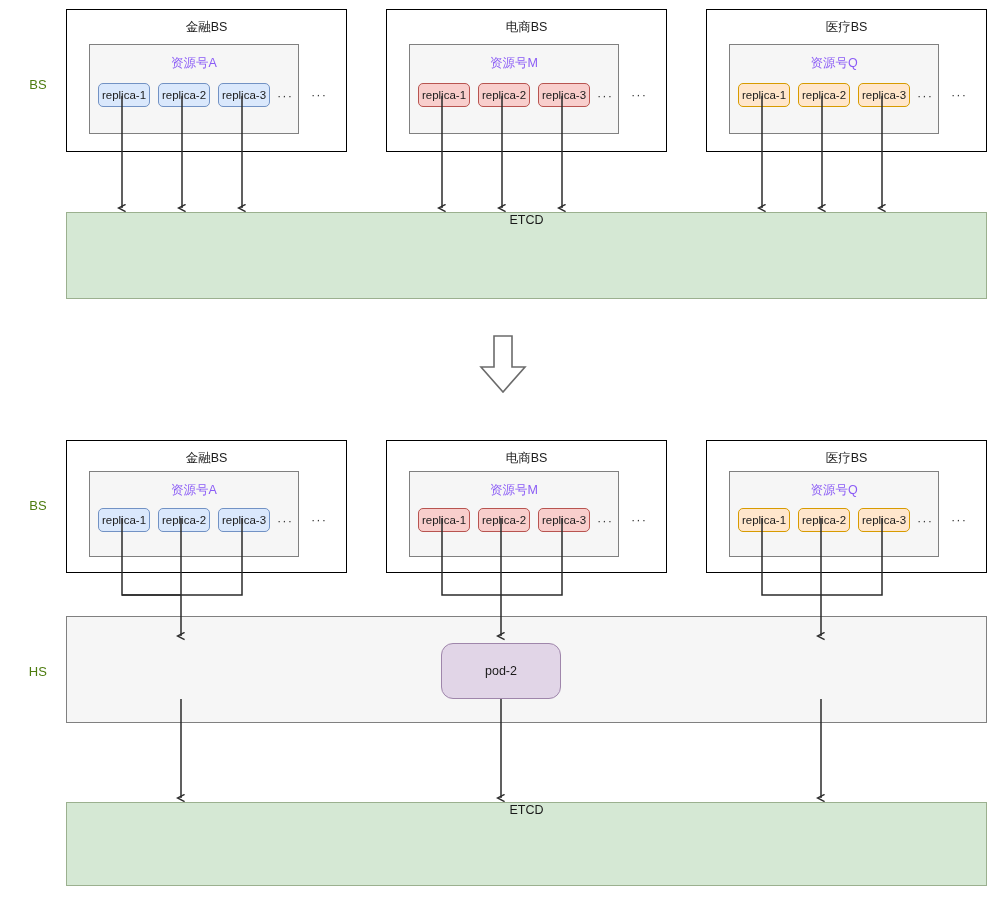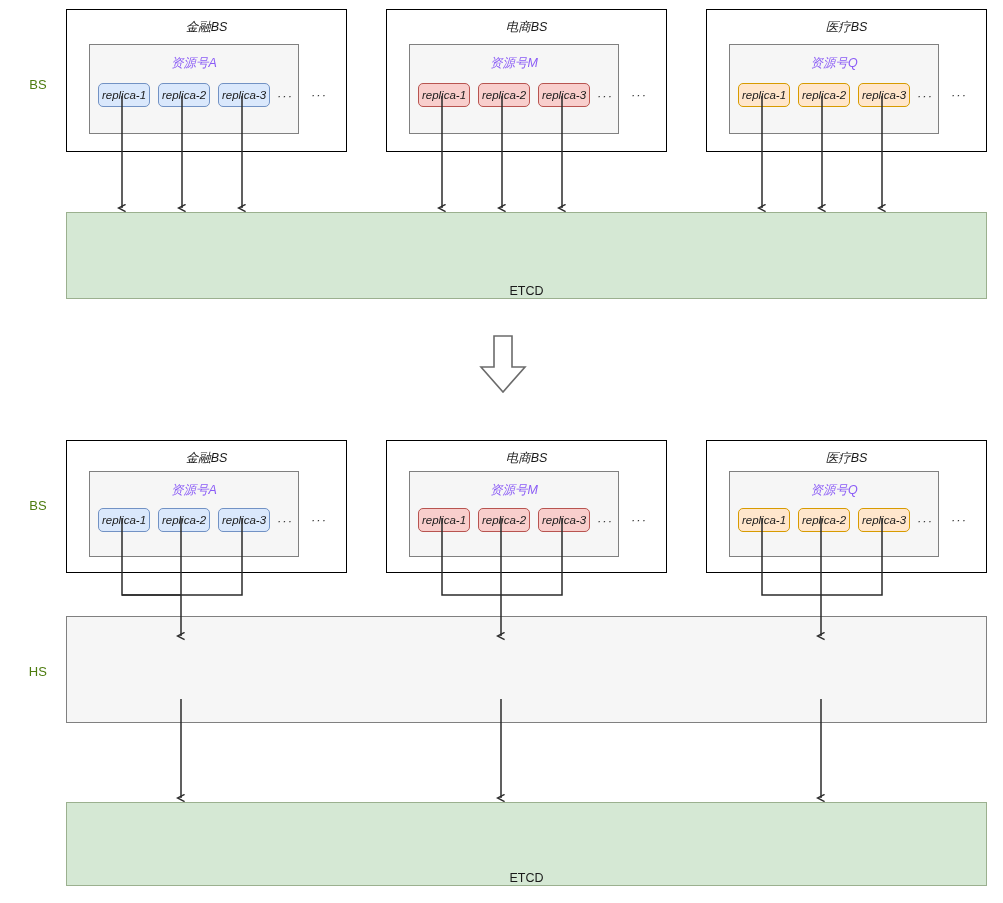--- a/index.html
+++ b/index.html
@@ -21,21 +21,20 @@
     font-size:13px;
     color:#4d7c0f;
     display:flex;align-items:center;justify-content:center;
     letter-spacing:.2px;
   }
 
   
   .bs-box{
     border:1.6px solid #000000;
     background:#ffffff;
-    font-style:italic;
   }
   .bs-title{
     position:absolute;
     left:0;right:0;top:9px;
     text-align:center;
     font-size:12.5px;
     color:#1a1a1a;
   }
 
   
@@ -71,21 +70,21 @@
     color:#3a3a3a;
     letter-spacing:1px;
     display:flex;align-items:center;justify-content:center;
     height:24px;
   }
 
   
   .etcd{
     background:#d5e8d4;
     border:1.2px solid #9bb08f;
-    display:flex;align-items:flex-end;justify-content:center;
+    display:flex;align-items:flex-start;justify-content:center;
     font-size:12.5px;
     color:#1a1a1a;
   }
 
   
   .hs-band{
     background:#f6f6f6;
     border:1.2px solid #808080;
   }
 
@@ -186,20 +185,23 @@
       <div class="abs replica orange" style="left:8px;top:36px;width:52px;">replica-1</div>
       <div class="abs replica orange" style="left:68px;top:36px;width:52px;">replica-2</div>
       <div class="abs replica orange" style="left:128px;top:36px;width:52px;">replica-3</div>
       <div class="abs ellipsis" style="left:184px;top:36px;width:22px;">···</div>
     </div>
     <div class="abs ellipsis" style="left:240px;top:66px;width:24px;">···</div>
   </div>
 
   <div class="abs hs-band" style="left:66px;top:616px;width:921px;height:107px;"></div>
 
+  <div class="abs pod" style="left:441px;top:643px;width:120px;height:56px;">
+    <span>pod-2</span>
+  </div>
 
   <div class="abs etcd" style="left:66px;top:802px;width:921px;height:84px;">
     <span>ETCD</span>
   </div>
 
   <svg class="wires" viewBox="0 0 1003 903">
     <defs>
       <marker id="ah" markerWidth="9" markerHeight="9" refX="4.2" refY="4.4" orient="auto" markerUnits="userSpaceOnUse">
         <path d="M0.6,0.8 L4.2,8.0 L7.8,0.8" fill="none" stroke="#2b2b2b" stroke-width="1.4"></path>
       </marker>

